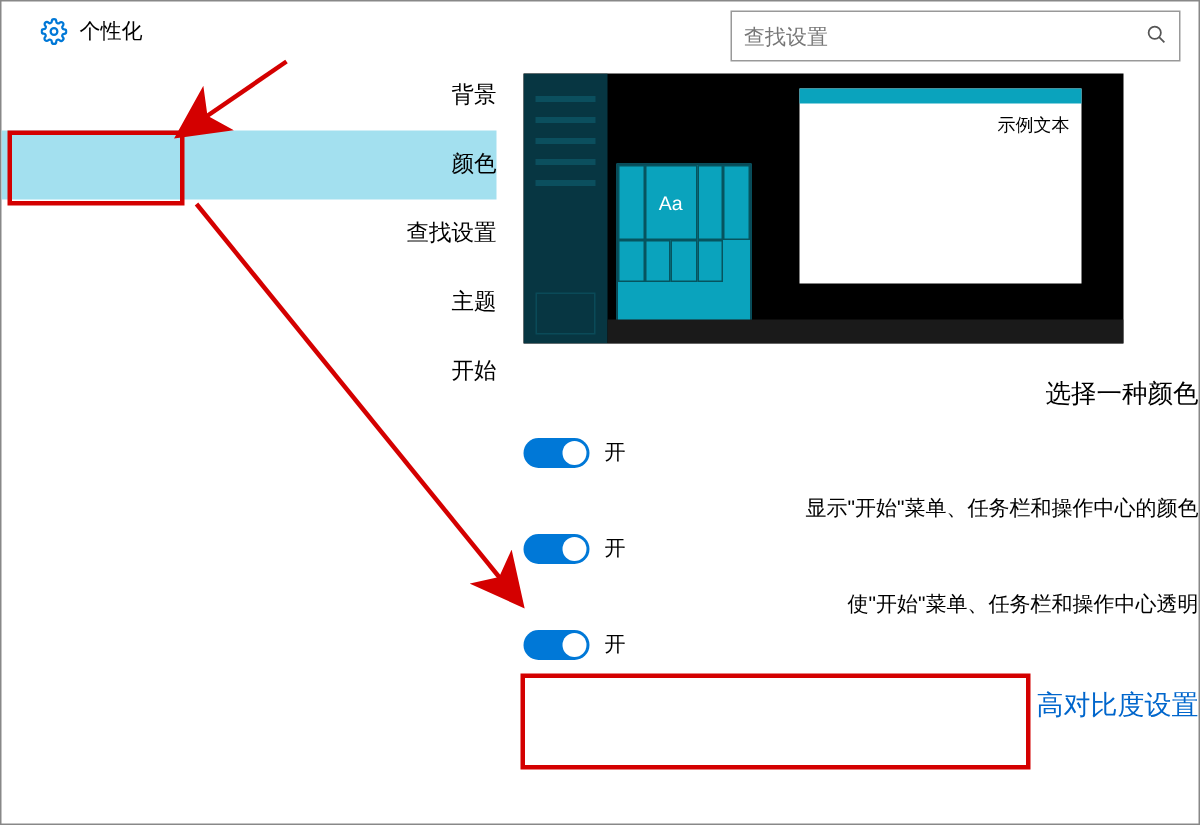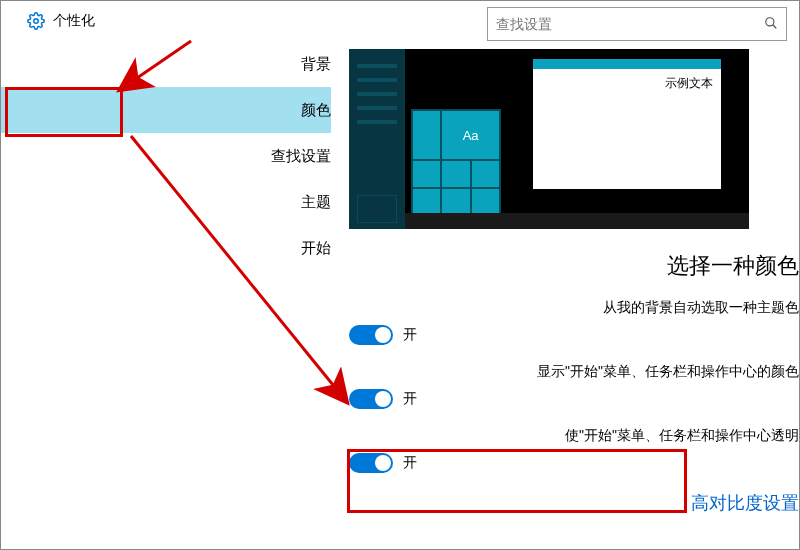--- a/index.html
+++ b/index.html
@@ -109,21 +109,21 @@
   }
   .pv-tile {
     position: absolute;
     left: 62px;
     top: 60px;
     width: 90px;
     height: 110px;
     background: #0aa3bd;
     border: 1px solid #0a4a58;
     display: grid;
-    grid-template-columns: 1fr 1fr 1fr;
+    grid-template-columns: 1fr 1fr 1fr 1fr 1fr;
     grid-template-rows: 50px 28px 28px;
   }
   .pv-tile .big {
     grid-column: 2 / 4;
     grid-row: 1 / 2;
     background: #0aa3bd;
     border: 1px solid #06545f;
     display: flex;
     align-items: center;
     justify-content: center;
@@ -146,21 +146,21 @@
     color: #000;
   }
   .pv-taskbar {
     position: absolute;
     left: 56px; right: 0; bottom: 0;
     height: 16px;
     background: #1a1a1a;
   }
 
   .section-title {
-    font-size: 22px;
+    font-size: 17px;
     margin-top: 22px;
     margin-bottom: 18px;
     font-weight: normal;
   }
   .setting-block {
     margin-bottom: 18px;
   }
   .setting-label {
     font-size: 14px;
     margin-bottom: 8px;
@@ -276,21 +276,20 @@
       </div>
       <div class="pv-window">
         <span>示例文本</span>
       </div>
       <div class="pv-taskbar"></div>
     </div>
 
     <h2 class="section-title">选择一种颜色</h2>
 
     <div class="setting-block">
-      <div class="setting-label">从我的背景自动选取一种主题色</div>
       <div class="toggle-row">
         <div class="toggle">
             <div class="knob"></div>
           </div>
         <span class="toggle-text">开</span>
       </div>
     </div>
 
     <div class="setting-block">
       <div class="setting-label">显示"开始"菜单、任务栏和操作中心的颜色</div>

